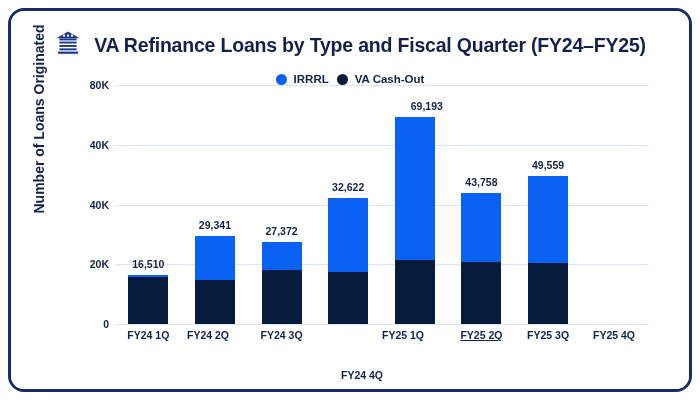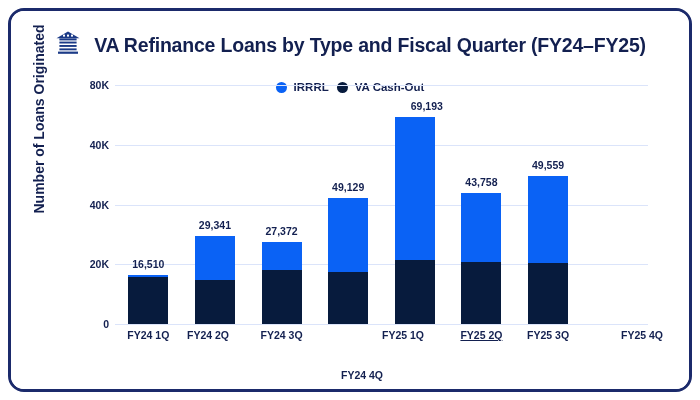--- a/index.html
+++ b/index.html
@@ -49,21 +49,21 @@
     font-size: 19.5px;
     font-weight: bold;
     color: #132050;
     letter-spacing: -0.2px;
     white-space: nowrap;
   }
 
   
   #chart-legend {
     position: absolute;
-    left: 0; top: 70px;
+    left: 0; top: 62px;
     width: 100%;
     display: flex;
     align-items: flex-end;
     justify-content: center;
     gap: 8px;
   }
   .legend-entry {
     display: flex;
     align-items: center;
     gap: 7px;
@@ -265,21 +265,21 @@
               <div class="seg-bottom" style="height: 53.775px; background: rgb(7, 27, 61);"></div>
               <div class="seg-top" style="height: 27.9989px; bottom: 53.775px; background: rgb(10, 98, 245);"></div>
             </div>
             <div class="bar-total-label" style="bottom: 86.7738px;">27,372</div>
           </div>
           <div class="bar-group" style="left: 213.2px; width: 39.975px;">
             <div class="bar-stack" style="height: 126.476px;">
               <div class="seg-bottom" style="height: 52.2812px; background: rgb(7, 27, 61);"></div>
               <div class="seg-top" style="height: 74.1946px; bottom: 52.2812px; background: rgb(10, 98, 245);"></div>
             </div>
-            <div class="bar-total-label" style="bottom: 131.476px;">49,129</div>
+            <div class="bar-total-label" style="bottom: 131.476px;">32,622</div>
           </div>
           <div class="bar-group" style="left: 279.825px; width: 39.975px;">
             <div class="bar-stack" style="height: 206.714px;">
               <div class="seg-bottom" style="height: 63.9325px; background: rgb(7, 27, 61);"></div>
               <div class="seg-top" style="height: 142.782px; bottom: 63.9325px; background: rgb(10, 98, 245);"></div>
             </div>
             <div class="bar-total-label" style="bottom: 211.714px; padding-left: 24px;">69,193</div>
           </div>
           <div class="bar-group" style="left: 346.45px; width: 39.975px;">
             <div class="bar-stack" style="height: 130.727px;">
@@ -299,18 +299,18 @@
     </div>
 
     <div id="x-tick-labels">
         <div class="x-tick-label" style="left: 33.3125px;">FY24 1Q</div>
         <div class="x-tick-label" style="left: 93px;">FY24 2Q</div>
         <div class="x-tick-label" style="left: 166.562px;">FY24 3Q</div>
         <div class="x-tick-label" style="left: 247px; margin-top: 40px;">FY24 4Q</div>
         <div class="x-tick-label" style="left: 288px;">FY25 1Q</div>
         <div class="x-tick-label" style="left: 366.438px; text-decoration: underline;">FY25 2Q</div>
         <div class="x-tick-label" style="left: 433.062px;">FY25 3Q</div>
-        <div class="x-tick-label" style="left: 527px;">FY25 4Q</div>
+        <div class="x-tick-label" style="left: 499px;">FY25 4Q</div>
       </div>
 
 
   </div>
 </div>
 
 </body></html>

